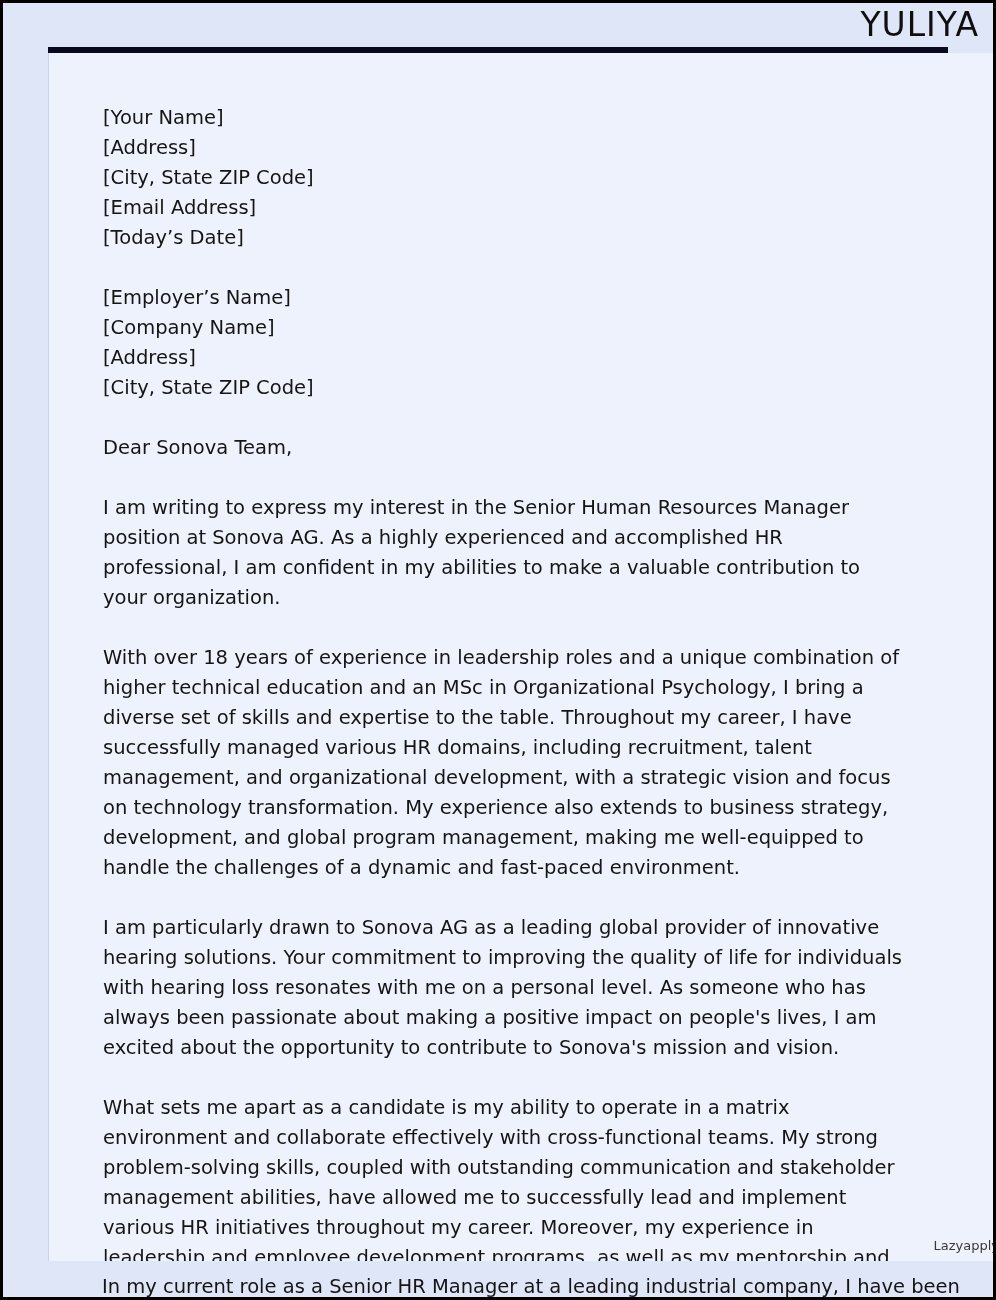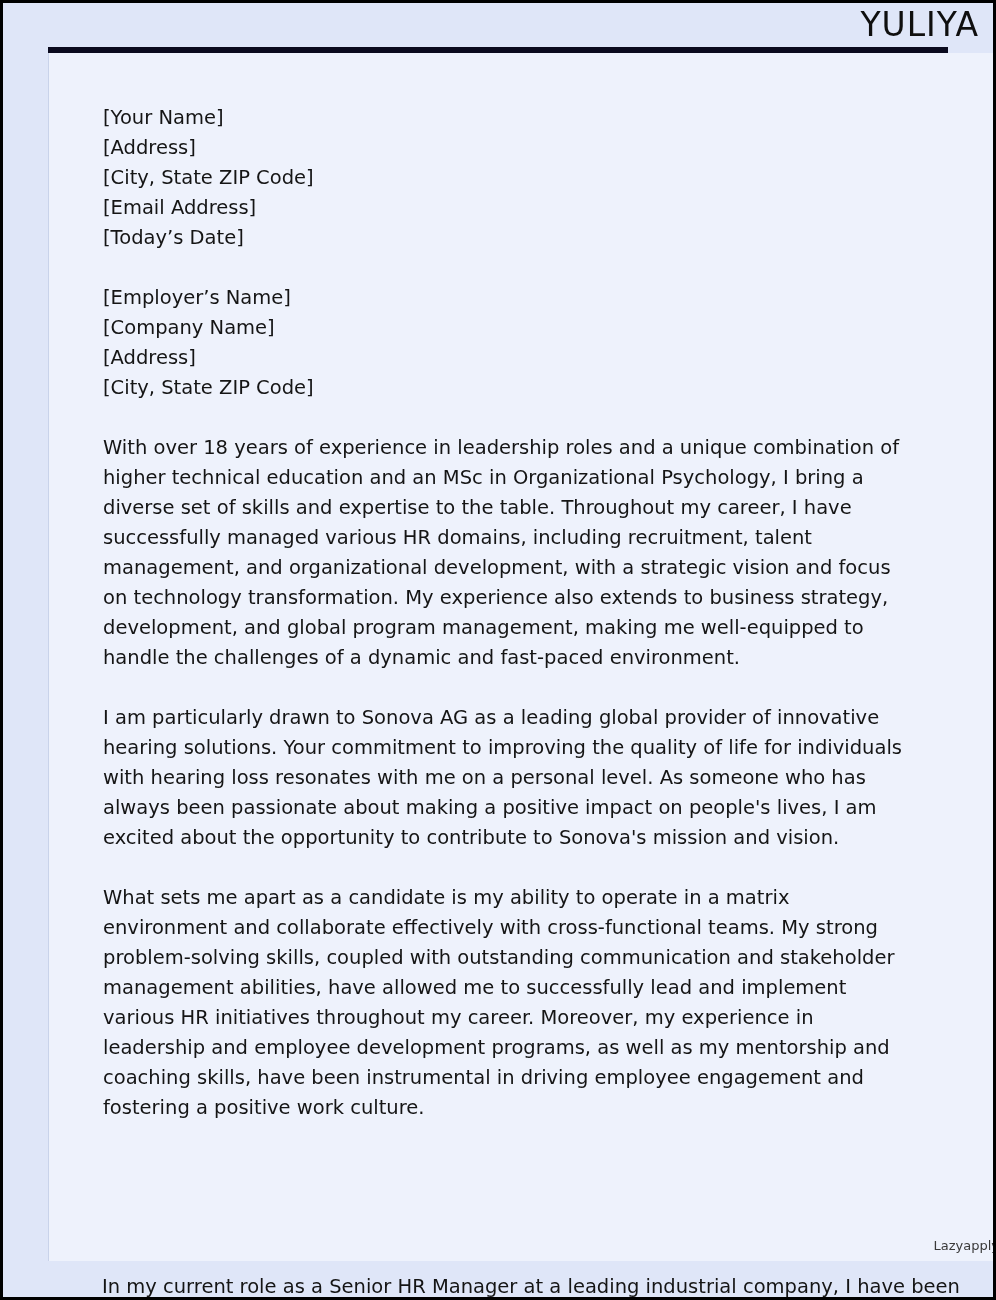--- a/index.html
+++ b/index.html
@@ -104,20 +104,22 @@
     <div class="body-text">
       <p class="block">[Your Name]
 [Address]
 [City, State ZIP Code]
 [Email Address]
 [Today’s Date]</p>
       <p class="block">[Employer’s Name]
 [Company Name]
 [Address]
 [City, State ZIP Code]</p>
+      <p class="block">Dear Sonova Team,</p>
+      <p class="block">I am writing to express my interest in the Senior Human Resources Manager position at Sonova AG. As a highly experienced and accomplished HR professional, I am confident in my abilities to make a valuable contribution to your organization.</p>
       <p class="block">With over 18 years of experience in leadership roles and a unique combination of higher technical education and an MSc in Organizational Psychology, I bring a diverse set of skills and expertise to the table. Throughout my career, I have successfully managed various HR domains, including recruitment, talent management, and organizational development, with a strategic vision and focus on technology transformation. My experience also extends to business strategy, development, and global program management, making me well-equipped to handle the challenges of a dynamic and fast-paced environment.</p>
       <p class="block">I am particularly drawn to Sonova AG as a leading global provider of innovative hearing solutions. Your commitment to improving the quality of life for individuals with hearing loss resonates with me on a personal level. As someone who has always been passionate about making a positive impact on people's lives, I am excited about the opportunity to contribute to Sonova's mission and vision.</p>
       <p class="block">What sets me apart as a candidate is my ability to operate in a matrix environment and collaborate effectively with cross-functional teams. My strong problem-solving skills, coupled with outstanding communication and stakeholder management abilities, have allowed me to successfully lead and implement various HR initiatives throughout my career. Moreover, my experience in leadership and employee development programs, as well as my mentorship and coaching skills, have been instrumental in driving employee engagement and fostering a positive work culture.</p>
     </div>
     <div class="watermark">Lazyapply.com</div>
   </div>
 
   <div class="overflow-line">In my current role as a Senior HR Manager at a leading industrial company, I have been</div>
 
 </div>

